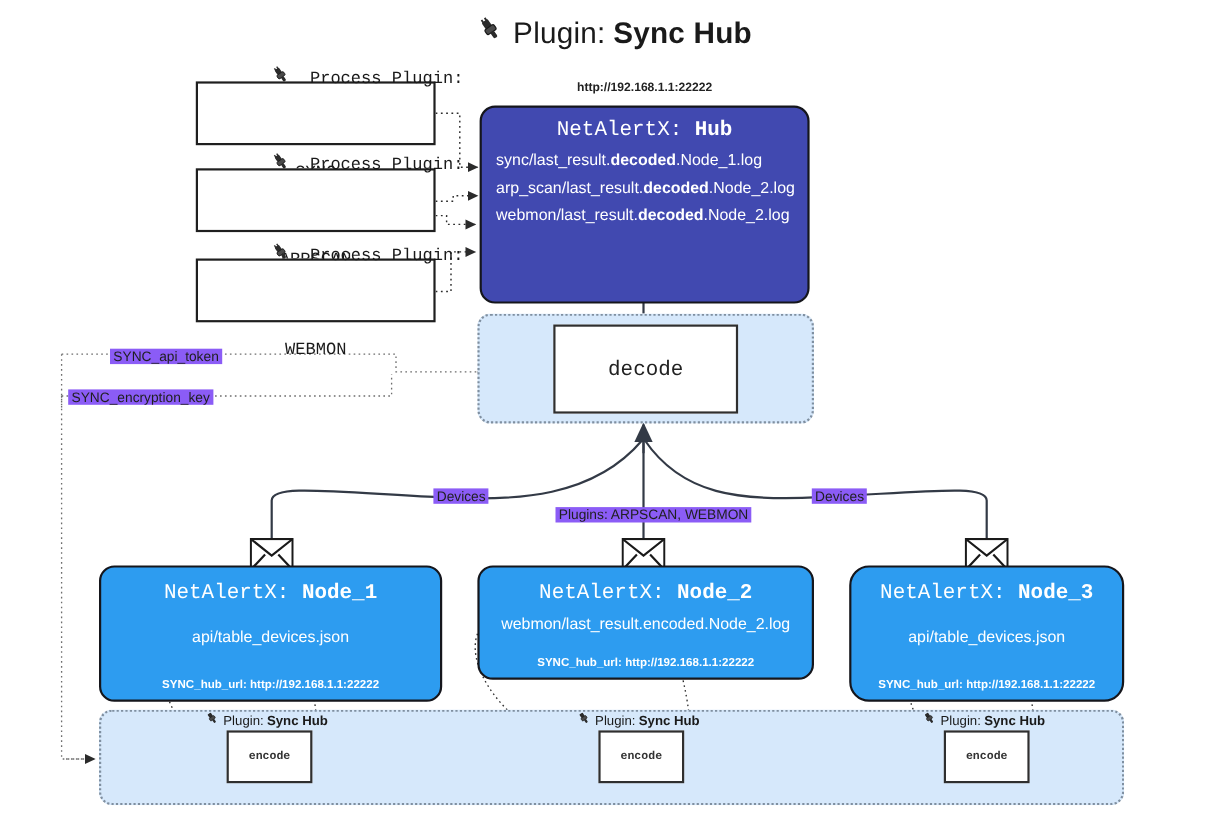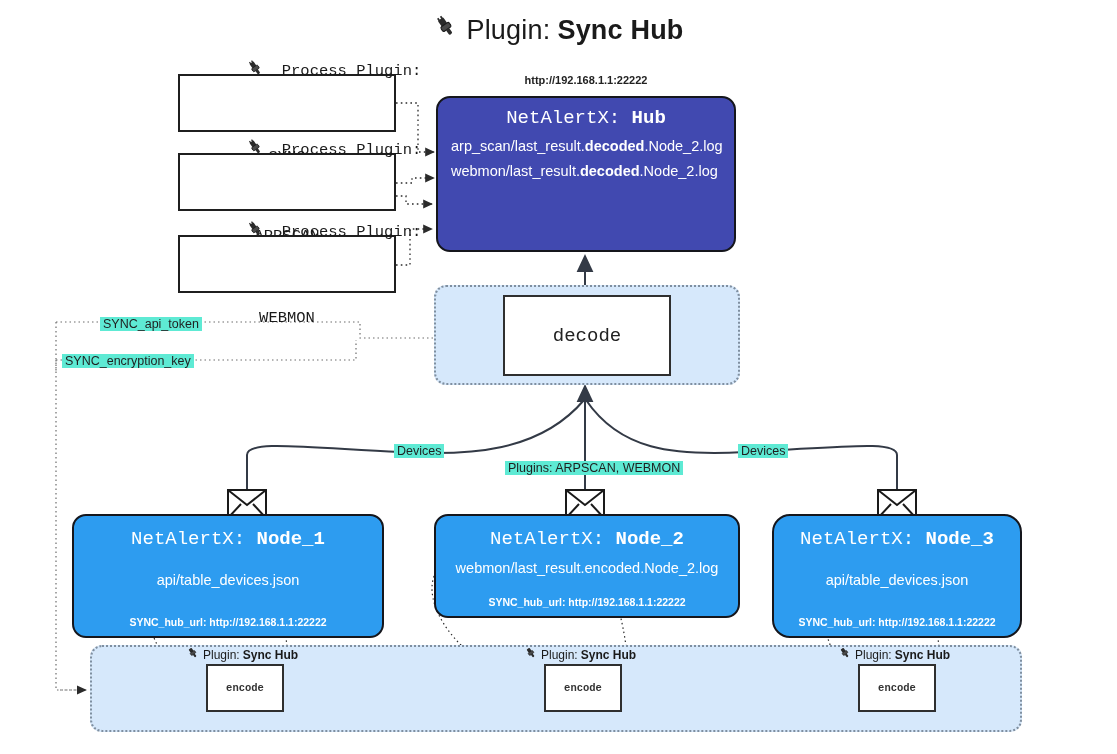--- a/index.html
+++ b/index.html
@@ -19,21 +19,21 @@
   
   .pbox{width:218px;height:58px;border:2px solid #1f1f1f;background:#fff;
         display:flex;align-items:center;justify-content:center;}
   .pbox .inner{font-family:"Liberation Mono",monospace;font-size:15.5px;
         line-height:1.35;text-align:center;white-space:pre;}
   .pbox .l1{display:flex;align-items:center;gap:17px;}
 
   
   #hub-url{left:436px;top:74px;width:300px;text-align:center;font-size:11px;
            font-weight:600;color:#222;}
-  #hub{left:436px;top:96px;width:300px;height:156px;background:#4149b0;
+  #hub{left:436px;top:96px;width:300px;height:180px;background:#4149b0;
        border:2.5px solid #15161c;border-radius:14px;color:#fff;
        padding-top:9px;box-sizing:border-box;}
   #hub .hub-title{font-family:"Liberation Mono",monospace;font-size:19px;text-align:center;
        margin-bottom:5px;white-space:pre;}
   #hub .hub-title b{font-weight:700;}
   #hub .logline{font-size:14.5px;line-height:1.71;padding-left:13px;white-space:nowrap;}
   #hub .logline b{font-weight:700;}
 
   
   .bluebox{background:#d6e8fb;border:2px dotted #7f8fa0;border-radius:12px;}
@@ -45,36 +45,36 @@
 
   
   .nbox{background:#2d9cf0;border:2.5px solid #15161c;border-radius:14px;
         color:#fff;box-sizing:border-box;padding-top:12px;}
   .nbox .n-title{font-family:"Liberation Mono",monospace;font-size:19px;text-align:center;
         white-space:pre;}
   .nbox .n-title b{font-weight:700;}
   .nbox .n-line{font-size:14.5px;text-align:center;white-space:nowrap;}
   .nbox .n-foot{position:absolute;left:0;bottom:8px;width:100%;text-align:center;
         font-size:10.5px;font-weight:600;white-space:nowrap;}
-  #node1{left:72px;top:514px;width:312px;height:124px;}
+  #node1{left:90px;top:514px;width:312px;height:124px;}
   #node2{left:434px;top:514px;width:306px;height:104px;}
   #node3{left:772px;top:514px;width:250px;height:124px;border-radius:18px;}
   #node1 .n-line{margin-top:22px;}
   #node3 .n-line{margin-top:22px;}
   #node2 .n-line{margin-top:6px;line-height:1.74;}
 
   
   .ebox{width:78px;height:48px;background:#fff;border:2px solid #2f2f2f;
         display:flex;align-items:center;justify-content:center;
         font-family:"Liberation Mono",monospace;font-size:10.5px;color:#333;font-weight:bold;}
   .ecap{font-size:12px;white-space:nowrap;display:flex;align-items:center;gap:3px;}
   .ecap b{font-weight:700;}
 
   
-  .elabel{font-size:12.5px;color:#1f1f1f;background:#5eead4;padding:0 3px;white-space:nowrap;}
+  .elabel{font-size:12.5px;color:#1f1f1f;background:#8b5cf6;padding:0 3px;white-space:nowrap;}
   #lbl-api{left:100px;top:317px;}
   #lbl-enc{left:62px;top:354px;}
   #lbl-dev-l{left:394px;top:444px;}
   #lbl-dev-r{left:738px;top:444px;}
   #lbl-plugins{left:505px;top:461px;}
 
   .plug-ico{display:inline-block;vertical-align:middle;}
 </style>
 </head>
 <body>
@@ -210,20 +210,21 @@
         </span>
         <span>Process Plugin:</span>
       </div>
       <div>WEBMON</div>
     </div>
   </div>
 
   <div class="node" id="hub-url">http://192.168.1.1:22222</div>
   <div class="node" id="hub">
     <div class="hub-title"><span>NetAlertX: </span><b>Hub</b></div>
+    <div class="logline"><span>sync/last_result.</span><b>decoded</b><span>.Node_1.log</span></div>
     <div class="logline"><span>arp_scan/last_result.</span><b>decoded</b><span>.Node_2.log</span></div>
     <div class="logline"><span>webmon/last_result.</span><b>decoded</b><span>.Node_2.log</span></div>
   </div>
 
   <div class="node bluebox" id="decode-wrap"></div>
   <div class="node" id="decode">decode</div>
 
   <div class="node elabel" id="lbl-api">SYNC_api_token</div>
   <div class="node elabel" id="lbl-enc">SYNC_encryption_key</div>
 

